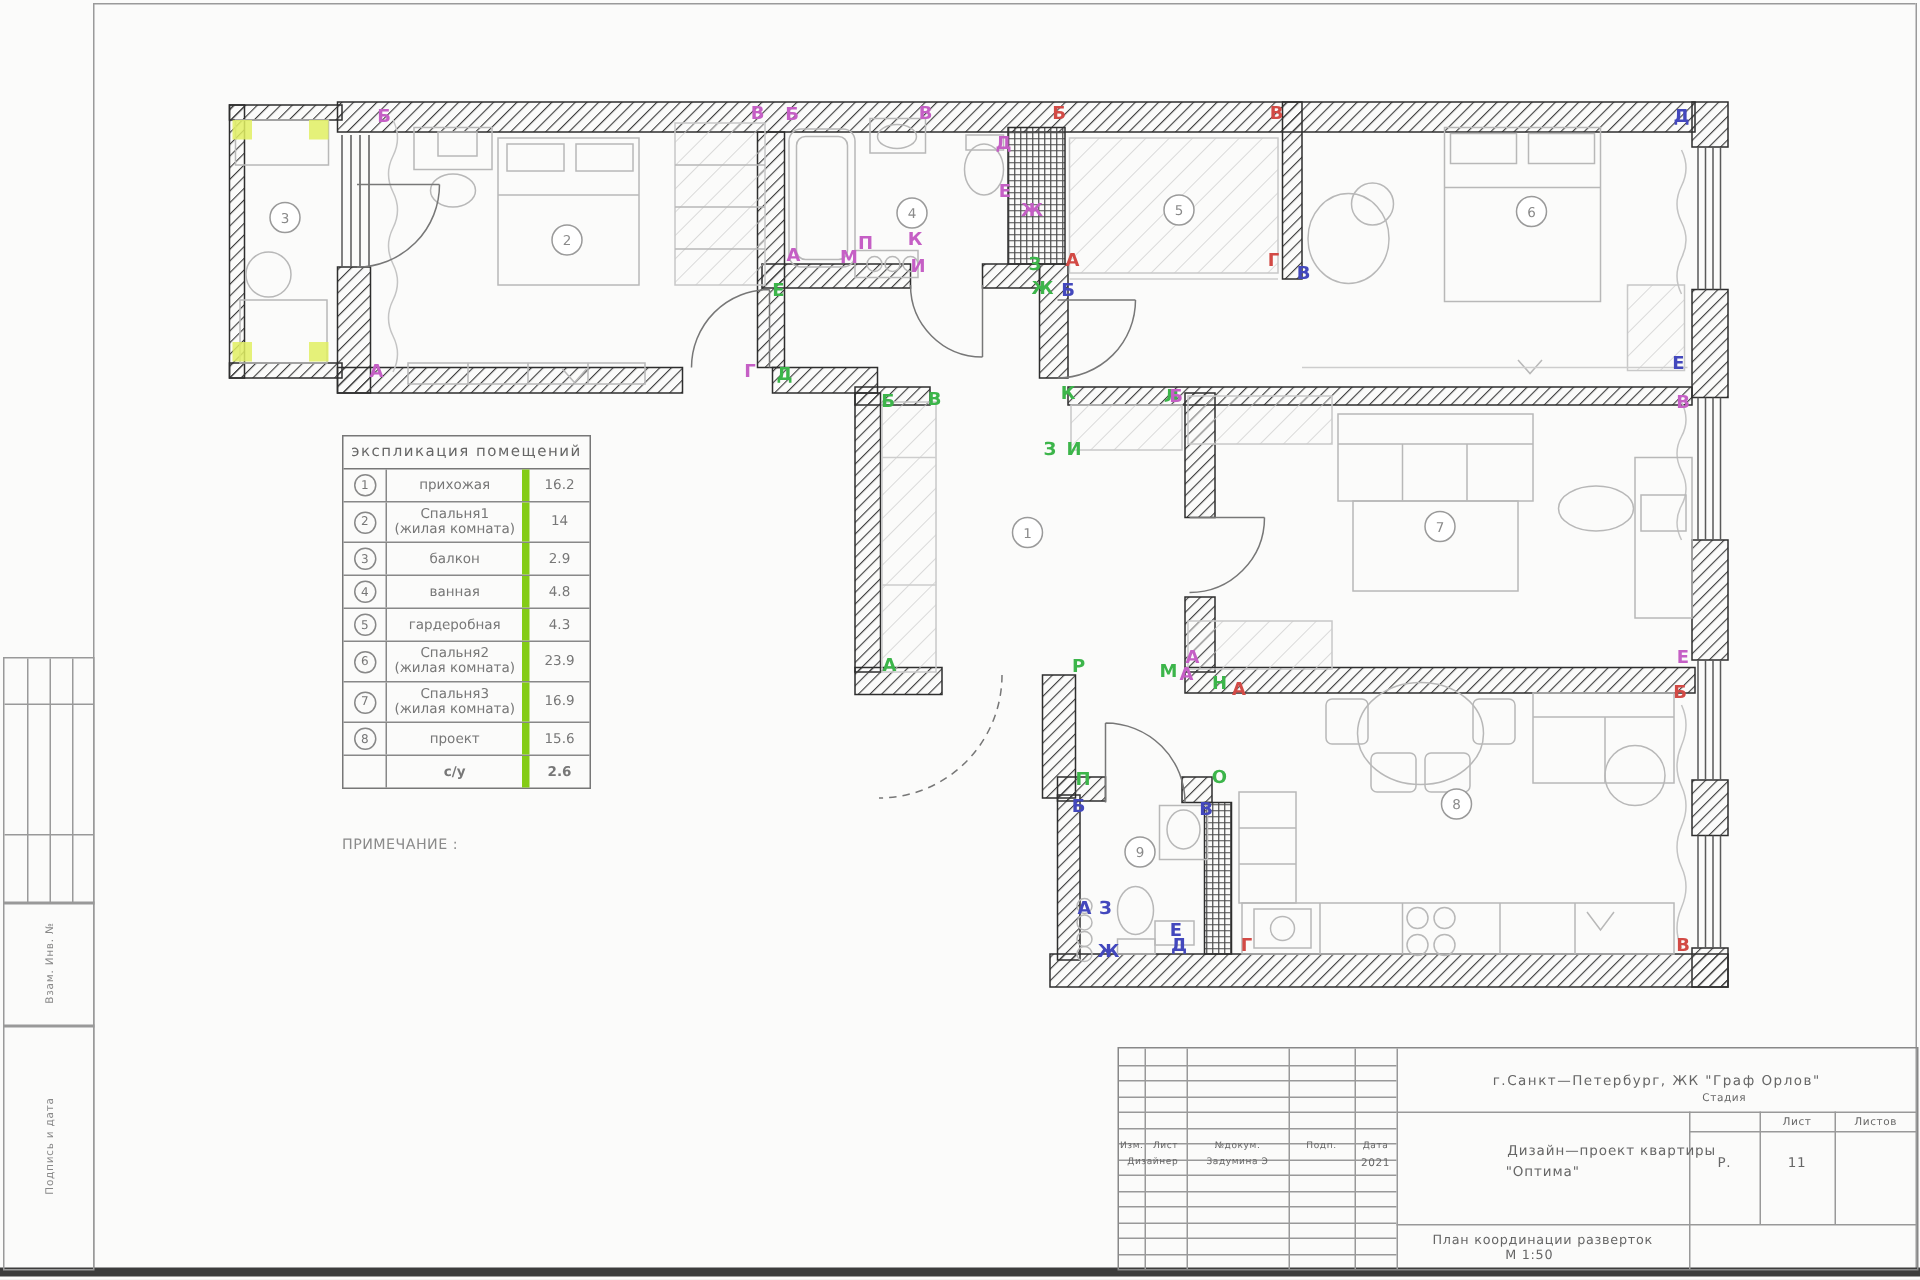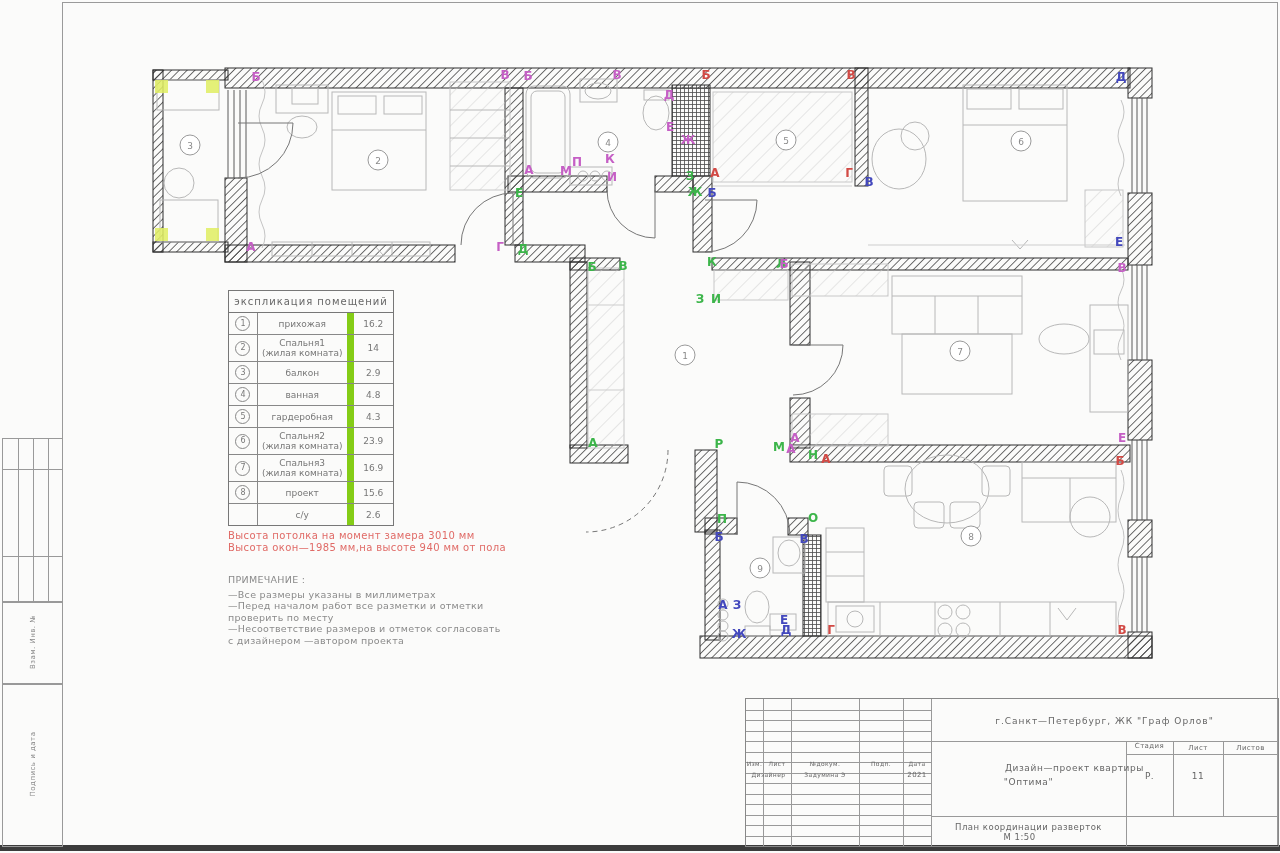--- a/index.html
+++ b/index.html
@@ -6,30 +6,30 @@
   #sheet{position:relative;width:1280px;height:853px;background:#fbfbfa;overflow:hidden;
          font-family:"DejaVu Sans",sans-serif;}
   .abs{position:absolute;}
   .line{position:absolute;background:#9a9a9a;}
   
   #legend{position:absolute;left:228px;top:290px;width:164px;border:1px solid #777;color:#777;
           background:#fff0;font-size:9px;}
   #legend .hdr{height:21px;border-bottom:1px solid #777;display:flex;align-items:center;justify-content:center;
           font-size:10px;letter-spacing:1px;color:#666;}
   .lrow{display:flex;border-bottom:1px solid #888;}
-  .lrow:last-child{border-bottom:none;}
+  .lrow:last-child{border-bottom:none;font-weight:bold;}
   .lc{display:flex;align-items:center;justify-content:center;text-align:center;line-height:10px;}
   .lc.num{width:29px;border-right:1px solid #888;}
-  .lc.nm{width:92px;border-right:7px solid #84cc16;flex-direction:column;}
+  .lc.nm{width:92px;border-right:5px solid #84cc16;flex-direction:column;}
   .lc.ar{width:41px;}
   .numcirc{width:13px;height:13px;border:1px solid #888;border-radius:50%;font-size:8px;
            display:flex;align-items:center;justify-content:center;color:#777;}
   
   #rednotes{position:absolute;left:228px;top:530px;color:#e06a66;font-size:10px;line-height:12px;letter-spacing:.4px;}
-  #notes{position:absolute;left:228px;top:558px;color:#8a8a8a;font-size:9.5px;line-height:11.5px;letter-spacing:.3px;margin-top:16px;}
+  #notes{position:absolute;left:228px;top:558px;color:#8a8a8a;font-size:9.5px;line-height:11.5px;letter-spacing:.3px;}
   
   #tb{position:absolute;left:745px;top:698px;width:532px;height:147px;border:1px solid #888;color:#666;}
   #tb .cell{position:absolute;font-size:7px;letter-spacing:.4px;white-space:nowrap;
             transform-origin:center;display:flex;align-items:center;justify-content:center;}
   .vln{position:absolute;width:1px;background:#999;top:0;}
   .hln{position:absolute;height:1px;background:#999;left:0;}
   
   .rot{transform:rotate(-90deg);transform-origin:center;white-space:nowrap;font-size:7px;color:#888;letter-spacing:.5px;}
   .stampbox{position:absolute;border:1px solid #999;}
 </style>
@@ -388,33 +388,22 @@
         <div class="lrow" style="height: 21px;">
           <div class="lc num"></div>
           <div class="lc nm">
             <div>с/у</div>
           </div>
           <div class="lc ar">2.6</div>
         </div>
       </div>
 </div>
 
-<div id="rednotes">
-      <div>Высота потолка на момент замера 3010 мм</div>
-      <div>Высота окон—1985 мм,на высоте 940 мм от пола</div>
-    </div>
 <div id="notes">
   <div style="margin-bottom:3px;">ПРИМЕЧАНИЕ :</div>
-  <div id="noteLines">
-        <div>—Все размеры указаны в миллиметрах</div>
-        <div>—Перед началом работ все разметки и отметки</div>
-        <div>проверить по месту</div>
-        <div>—Несоответствие размеров и отметок согласовать</div>
-        <div>с дизайнером —автором проекта</div>
-      </div>
 </div>
 
 <div id="tb">
   <div id="tb-grid">
         <div class="vln" style="left: 17px; height: 147px;"></div>
         <div class="vln" style="left: 45px; height: 147px;"></div>
         <div class="vln" style="left: 113px; height: 147px;"></div>
         <div class="vln" style="left: 157px; height: 147px;"></div>
         <div class="hln" style="top: 10.5px; width: 185px;"></div>
         <div class="hln" style="top: 21px; width: 185px;"></div>
@@ -443,21 +432,21 @@
   <div class="cell" style="left:45px;top:59px;width:68px;height:11px;font-size:6px;">№докум.</div>
   <div class="cell" style="left:113px;top:59px;width:44px;height:11px;font-size:6px;">Подп.</div>
   <div class="cell" style="left:157px;top:59px;width:28px;height:11px;font-size:6px;">Дата</div>
   <div class="cell" style="left:0;top:70px;width:45px;height:11px;font-size:6px;">Дизайнер</div>
   <div class="cell" style="left:45px;top:70px;width:68px;height:11px;font-size:6px;">Задумина Э</div>
   <div class="cell" style="left:157px;top:70px;width:28px;height:11px;">2021</div>
 
   <div class="cell" style="left:185px;top:8px;width:347px;height:28px;font-size:9px;letter-spacing:1px;">г.Санкт—Петербург, ЖК "Граф Орлов"</div>
   <div class="cell" style="left:185px;top:62px;width:195px;height:14px;font-size:9px;letter-spacing:.6px;margin-left:46px;">Дизайн—проект квартиры</div>
   <div class="cell" style="left:185px;top:76px;width:195px;height:14px;font-size:9px;letter-spacing:.6px;">"Оптима"</div>
-  <div class="cell" style="left:380px;top:40px;width:47px;height:13px;font-size:7px;">Стадия</div>
+  <div class="cell" style="left:380px;top:26px;width:47px;height:13px;font-size:7px;">Стадия</div>
   <div class="cell" style="left:427px;top:42px;width:50px;height:13px;font-size:7px;">Лист</div>
   <div class="cell" style="left:477px;top:42px;width:55px;height:13px;font-size:7px;">Листов</div>
   <div class="cell" style="left:380px;top:70px;width:47px;height:14px;font-size:9px;">Р.</div>
   <div class="cell" style="left:427px;top:70px;width:50px;height:14px;font-size:9px;">11</div>
   <div class="cell" style="left:477px;top:70px;width:55px;height:14px;font-size:9px;"></div>
   <div class="cell" style="left:185px;top:121px;width:195px;height:13px;font-size:8.5px;letter-spacing:.5px;">План координации разверток</div>
   <div class="cell" style="left:176px;top:132px;width:195px;height:12px;font-size:8.5px;letter-spacing:.5px;">М 1:50</div>
 </div>
 
 </div>

